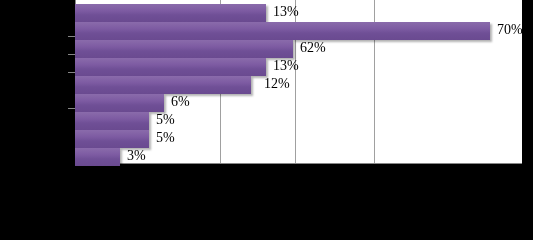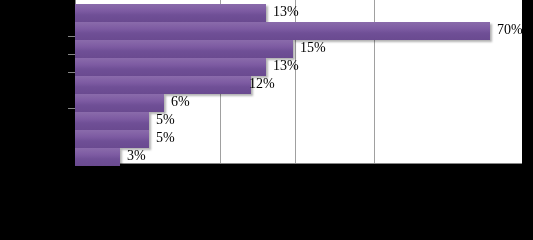--- a/index.html
+++ b/index.html
@@ -131,31 +131,31 @@
       <div class="bar-label" style="left:198px;">13%</div>
     </div>
 
     <div class="bar-row" style="top:22px;">
       <div class="bar" style="width:415px;"></div>
       <div class="bar-label" style="left:422px;">70%</div>
     </div>
 
     <div class="bar-row" style="top:40px;">
       <div class="bar" style="width:218px;"></div>
-      <div class="bar-label" style="left:225px;">15%</div>
+      <div class="bar-label" style="left:225px;">62%</div>
     </div>
 
     <div class="bar-row" style="top:58px;">
       <div class="bar" style="width:191px;"></div>
       <div class="bar-label" style="left:198px;">13%</div>
     </div>
 
     <div class="bar-row" style="top:76px;">
       <div class="bar" style="width:176px;"></div>
-      <div class="bar-label" style="left:174px;">12%</div>
+      <div class="bar-label" style="left:189px;">12%</div>
     </div>
 
     <div class="bar-row" style="top:94px;">
       <div class="bar" style="width:89px;"></div>
       <div class="bar-label" style="left:96px;">6%</div>
     </div>
 
     <div class="bar-row" style="top:112px;">
       <div class="bar" style="width:74px;"></div>
       <div class="bar-label" style="left:81px;">5%</div>

